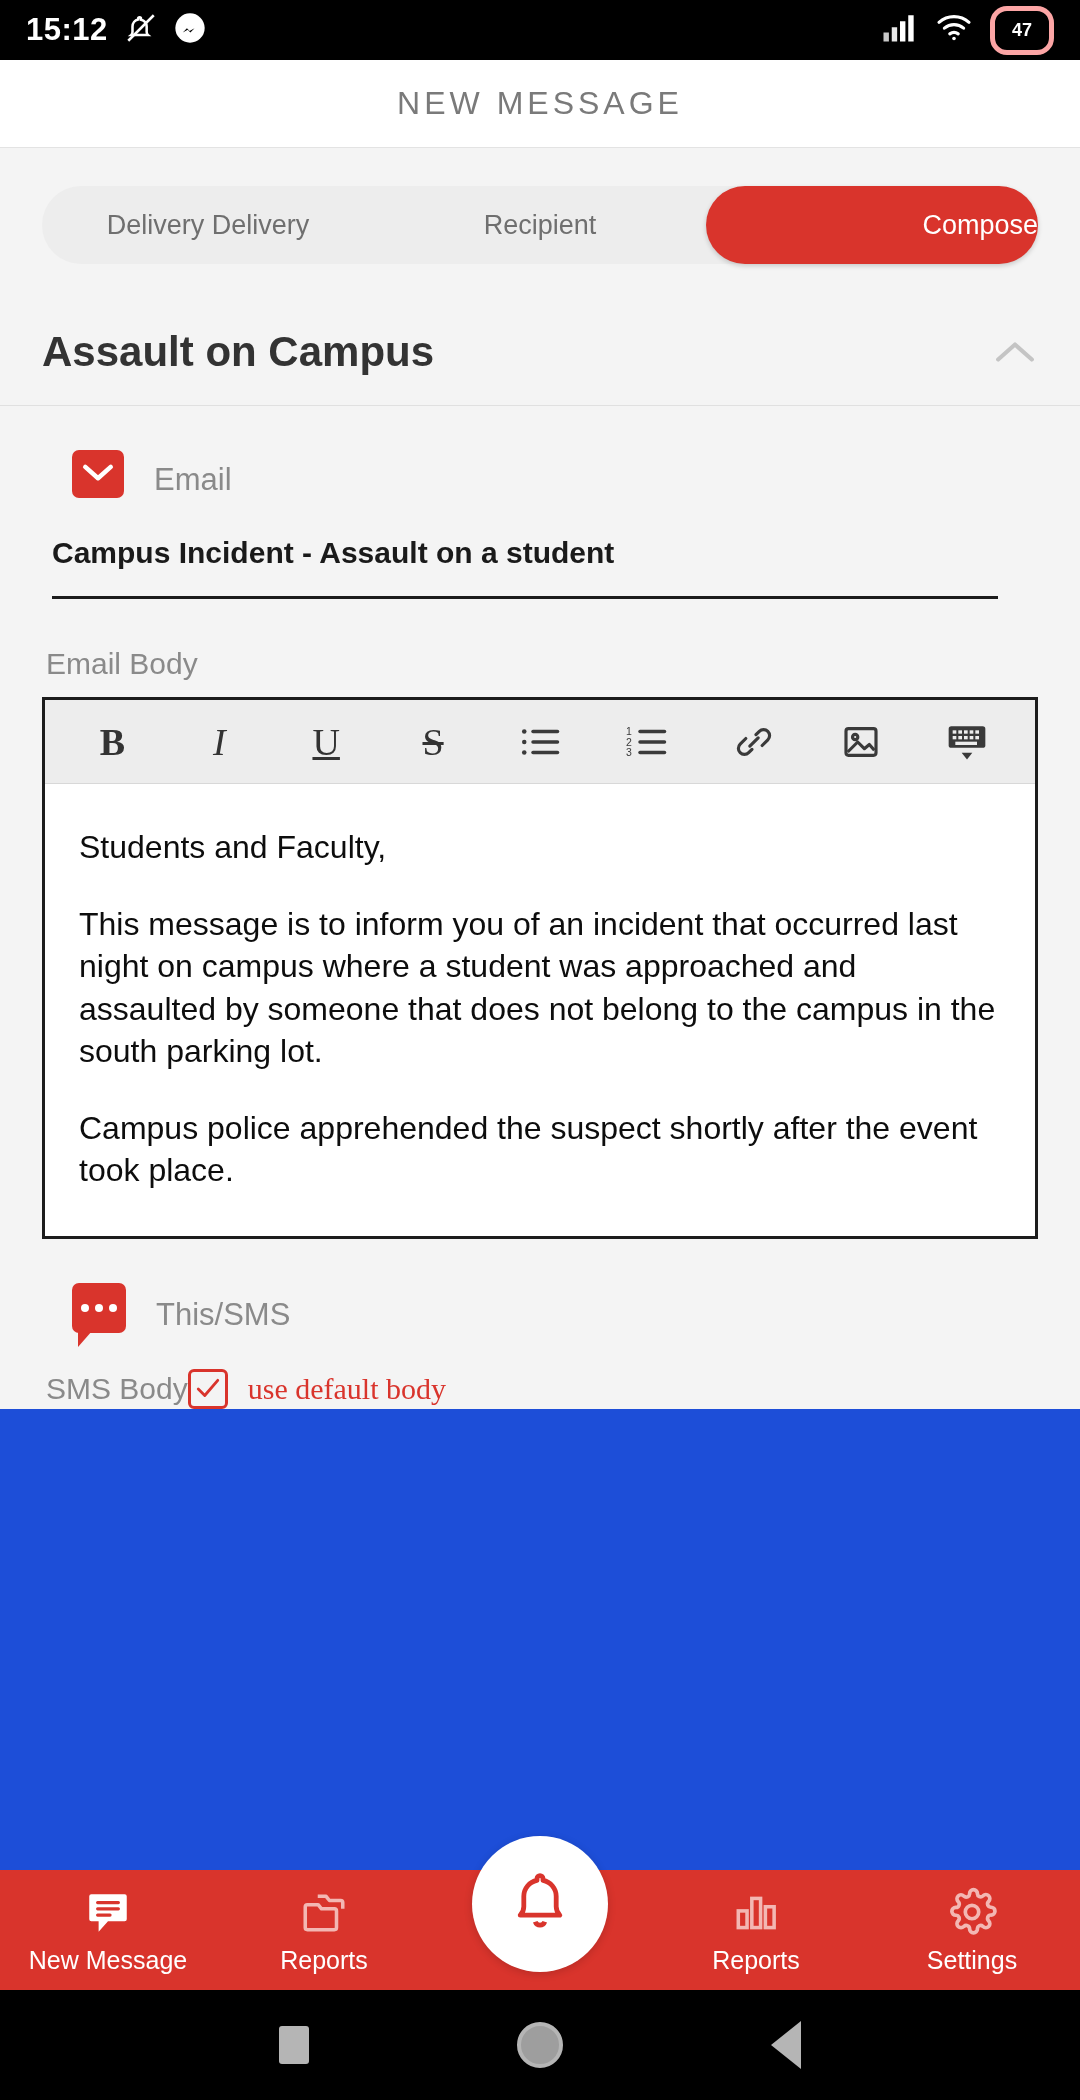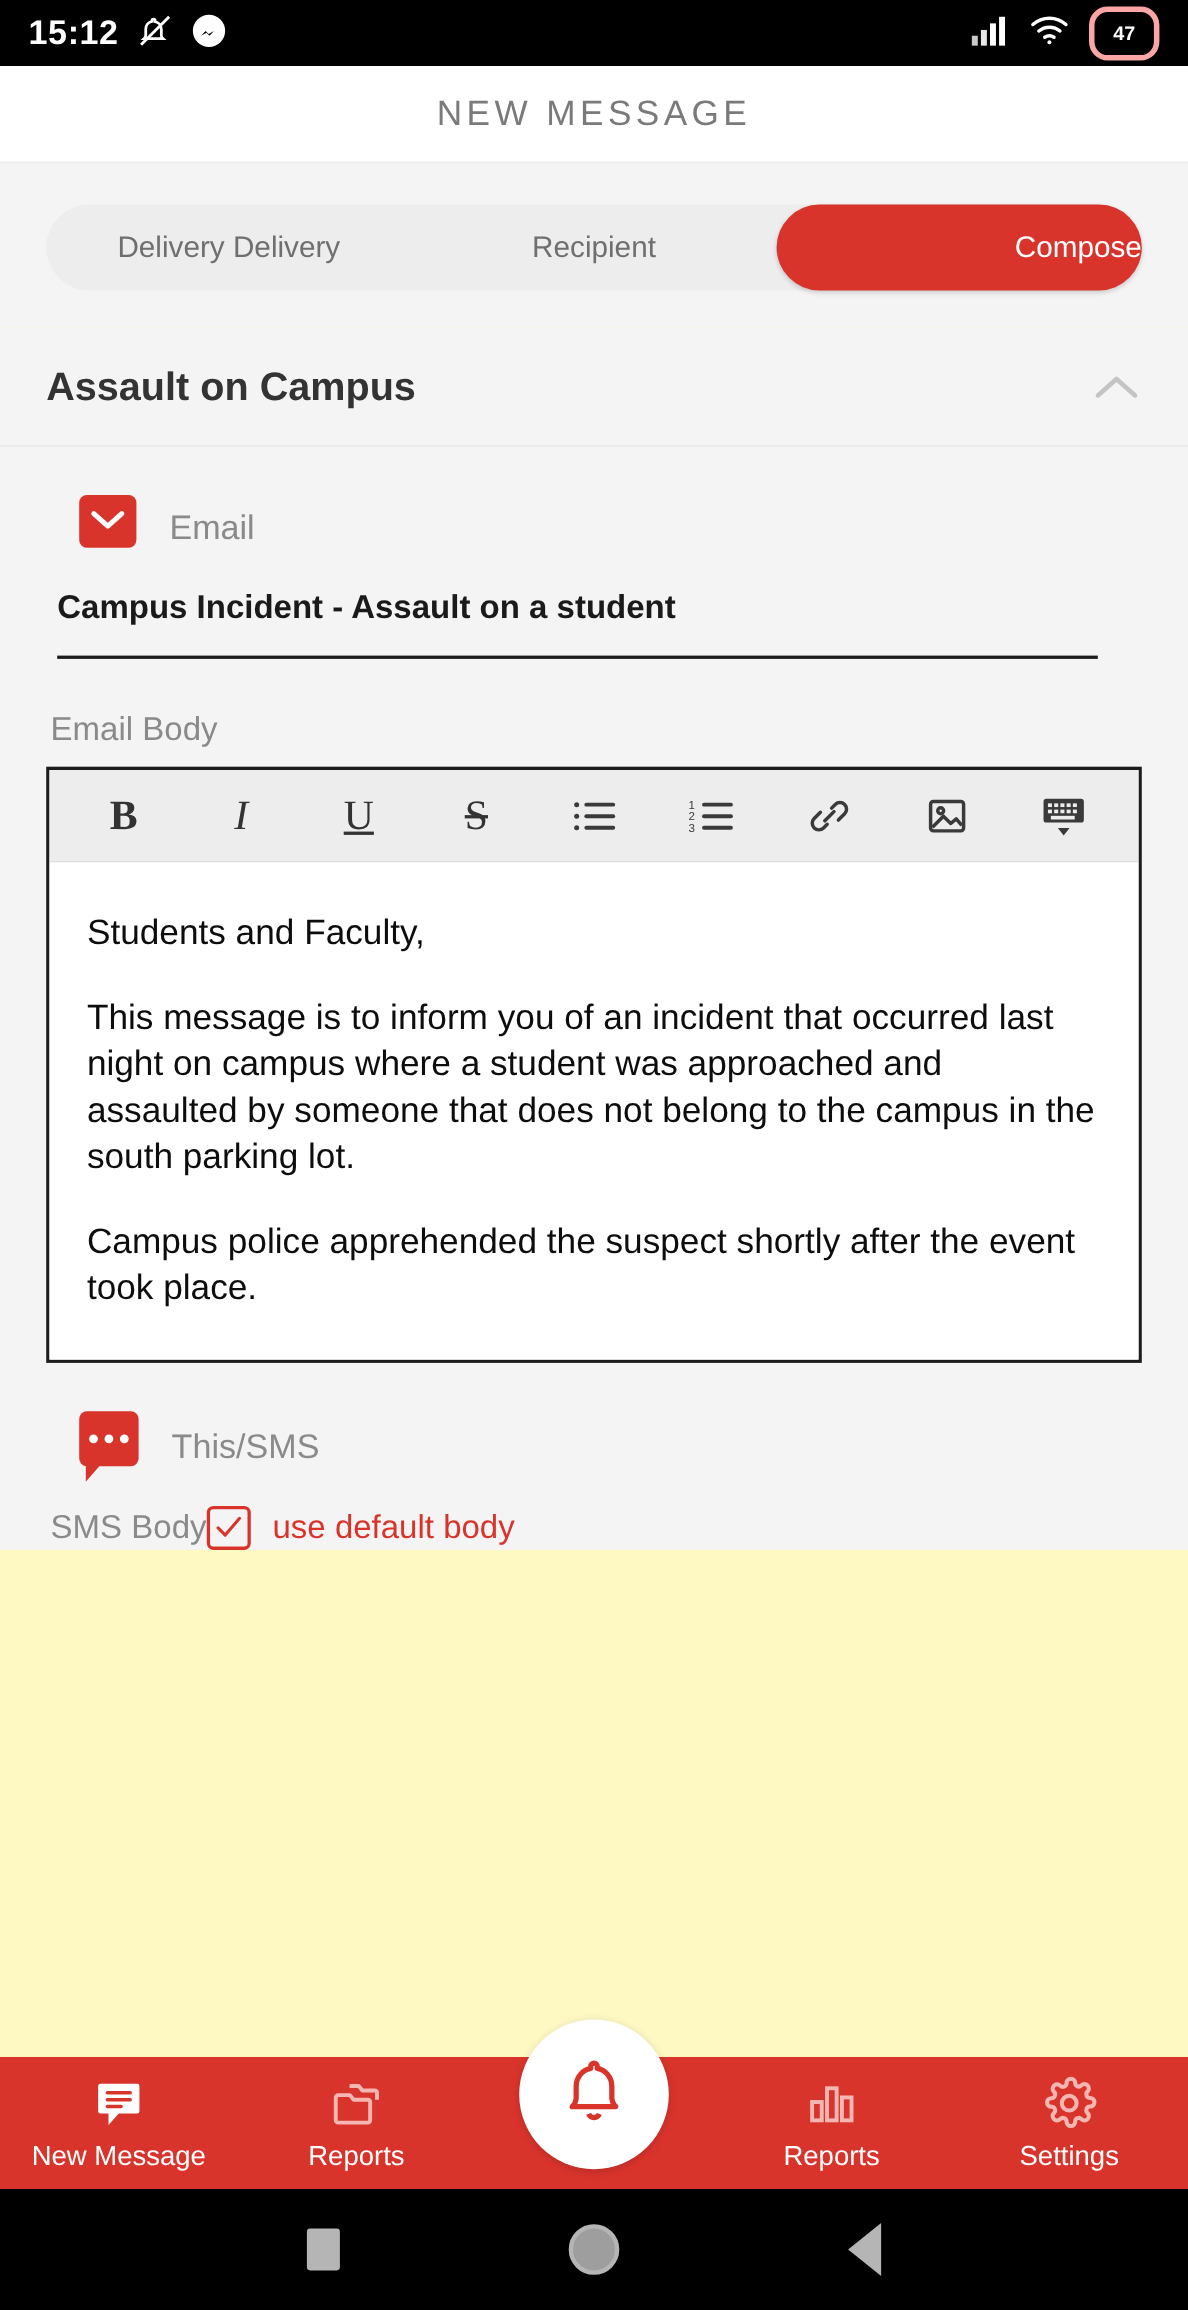--- a/index.html
+++ b/index.html
@@ -2,21 +2,21 @@
 <html><head>
 <meta charset="utf-8">
 <style>
   * { margin:0; padding:0; box-sizing:border-box; }
   html,body { width:1080px; height:2100px; }
   body {
     font-family:"Liberation Sans", sans-serif;
     background:#f4f4f4;
     overflow:hidden;
   }
-  .phone { position:relative; width:1080px; height:2100px; background:#fef9c3; }
+  .phone { position:relative; width:1080px; height:2100px; background:#1d4ed8; }
 
   
   .statusbar {
     height:60px; background:#000; color:#fff;
     display:flex; align-items:center; justify-content:space-between;
     padding:0 26px;
   }
   .sb-left { display:flex; align-items:center; gap:16px; }
   .sb-time { font-size:31px; font-weight:700; letter-spacing:.5px; }
   .sb-right { display:flex; align-items:center; gap:18px; }
@@ -51,21 +51,21 @@
     box-shadow:0 2px 5px rgba(0,0,0,.18);
     text-align:right;
   }
 
   
   .section-head {
     padding:0 42px; height:108px;
     display:flex; align-items:center; justify-content:space-between;
     border-bottom:1px solid #e0e0e0; background:#f4f4f4;
   }
-  .section-title { font-size:36px; font-weight:700; color:#333; }
+  .section-title { font-size:42px; font-weight:700; color:#333; }
   .chev-up { width:46px; height:30px; }
 
   
   .content { background:#f4f4f4; }
   .channel-row {
     display:flex; align-items:flex-end; gap:30px;
     padding:44px 22px 10px 50px;
     margin-left:22px;
   }
   .ico-mail {
@@ -123,21 +123,21 @@
   .editor-body p { margin:0 0 34px 0; }
   .editor-body p:last-child { margin-bottom:0; }
 
   
   .sms-label-row {
     display:flex; align-items:center; 
     padding:26px 42px 0 46px;
   }
   .sms-label { font-size:30px; color:#8a8a8a; }
   .default-body {
-    display:flex; align-items:center; gap:20px; color:#d9342c; font-size:30px;
+    display:flex; align-items:center; gap:20px; color:#d9342c; font-size:30px;font-family:Liberation Serif, serif;
   }
   .cbx {
     width:40px; height:40px; border:3px solid #d9342c; border-radius:6px;
     display:flex; align-items:center; justify-content:center;
   }
 
   
   .bottomnav {
     position:absolute; left:0; bottom:110px; width:1080px; height:120px;
     background:#d9342c; display:flex; align-items:center;

